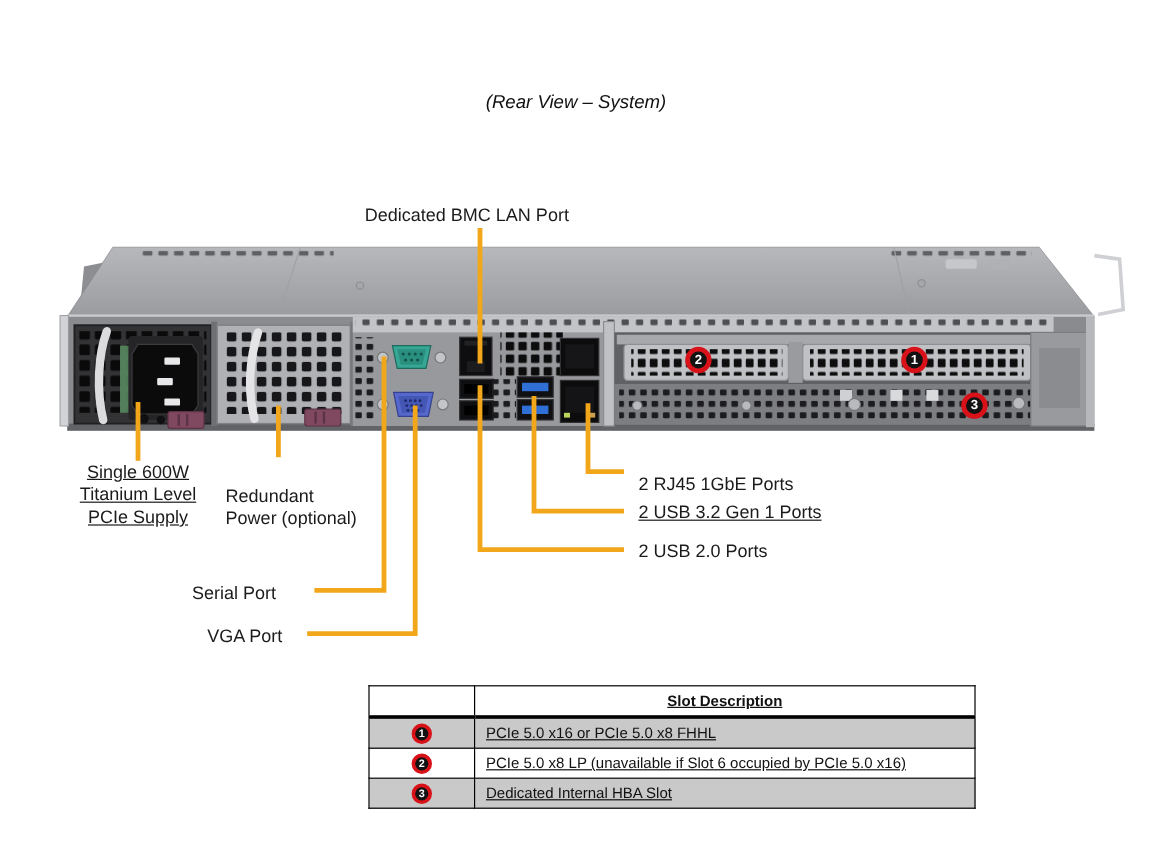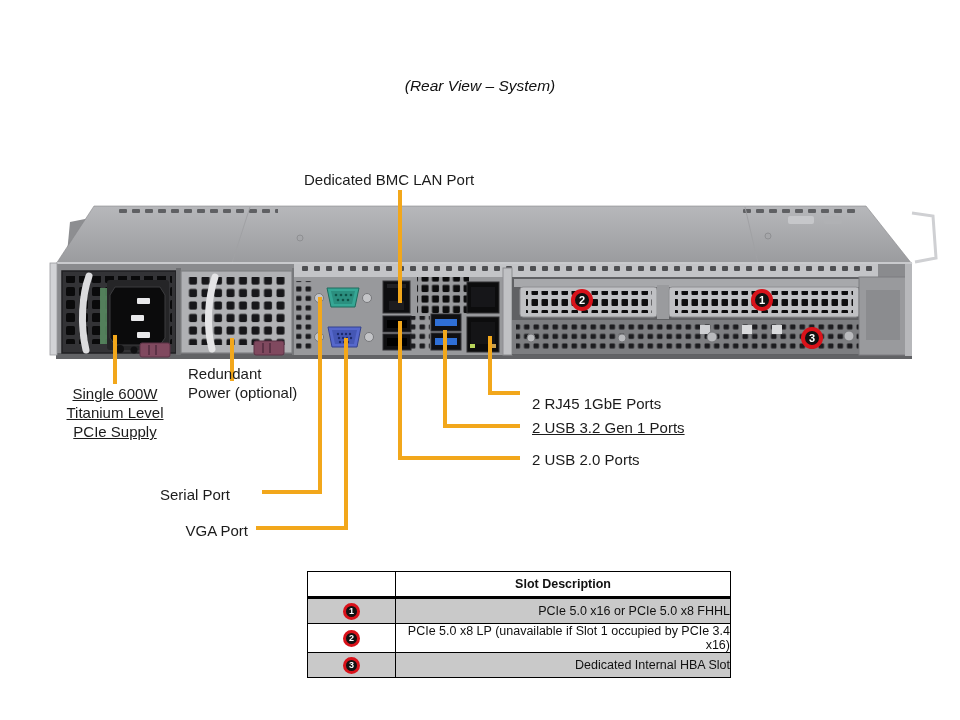--- a/index.html
+++ b/index.html
@@ -5,48 +5,48 @@
   html,body{margin:0;padding:0;background:#ffffff;}
   #canvas{
     position:relative;width:960px;height:720px;overflow:hidden;background:#ffffff;
     font-family:"Liberation Sans","DejaVu Sans",sans-serif;color:#1b1b1b;
   }
   .abs{position:absolute;}
   .lbl{font-size:15px;line-height:19px;color:#1b1b1b;white-space:nowrap;}
   #title{left:0;top:76px;width:960px;text-align:center;font-style:italic;font-size:15.5px;color:#111;}
   #bmc-label{left:304px;top:170px;}
   #psu-label{left:50px;top:384px;width:130px;text-align:center;text-decoration:underline;}
-  #redundant-label{left:188px;top:364px;text-align:left;}
+  #redundant-label{left:188px;top:404px;text-align:left;}
   #serial-label{left:160px;top:485px;width:92px;text-align:left;}
-  #vga-label{left:160px;top:521px;width:88px;text-align:right;}
+  #vga-label{left:160px;top:521px;width:88px;text-align:center;}
   #rj45-label{left:532px;top:394px;}
   #usb32-label{left:532px;top:418px;text-decoration:underline;}
   #usb20-label{left:532px;top:450px;}
 
   .badge{
     position:absolute;width:14px;height:14px;border-radius:50%;
     background:#121212;border:4px solid #d9121a;
     color:#ffffff;font-size:11px;font-weight:bold;line-height:14px;text-align:center;
     box-sizing:content-box;
   }
   .badge-sm{
     display:inline-block;width:11px;height:11px;border-radius:50%;
     background:#121212;border:3px solid #d9121a;
     color:#fff;font-size:9px;font-weight:bold;line-height:11px;text-align:center;vertical-align:middle;
     box-sizing:content-box;
   }
   #slot-table{
-    position:absolute;left:307px;top:571px;width:424px;
+    position:absolute;left:307px;top:571px;width:506px;
     border-collapse:collapse;table-layout:fixed;
-    font-size:12.5px;color:#111;
+    font-size:12.5px;color:#111;text-decoration:underline;
   }
   #slot-table td,#slot-table th{border:1.5px solid #000;padding:0 0 0 0;height:24px;}
   #slot-table thead th{border-bottom:3px solid #000;background:#ffffff;font-weight:bold;text-align:center;}
   #slot-table td.badge-cell{text-align:center;width:87px;}
-  #slot-table td.desc-cell{text-align:right;padding-left:9px;}
+  #slot-table td.desc-cell{text-align:left;padding-left:9px;}
   #slot-table tbody tr:nth-child(odd){background:#c9c9c9;}
   #slot-table tbody tr:nth-child(even){background:#ffffff;}
 </style>
 </head>
 <body>
 
 <div id="canvas">
 
   <svg class="abs" style="left:0;top:0" width="960" height="720" viewBox="0 0 960 720">
     <defs>
@@ -285,21 +285,21 @@
       <tr>
         <td class="badge-cell">
           <span class="badge-sm">1</span>
         </td>
         <td class="desc-cell">PCIe 5.0 x16 or PCIe 5.0 x8 FHHL</td>
       </tr>
       <tr>
         <td class="badge-cell">
           <span class="badge-sm">2</span>
         </td>
-        <td class="desc-cell">PCIe 5.0 x8 LP (unavailable if Slot 1 occupied by PCIe 3.4 x16)</td>
+        <td class="desc-cell">PCIe 5.0 x8 LP (unavailable if Slot 6 occupied by PCIe 5.0 x16)</td>
       </tr>
       <tr>
         <td class="badge-cell">
           <span class="badge-sm">3</span>
         </td>
         <td class="desc-cell">Dedicated Internal HBA Slot</td>
       </tr>
     </tbody>
   </table>
 

